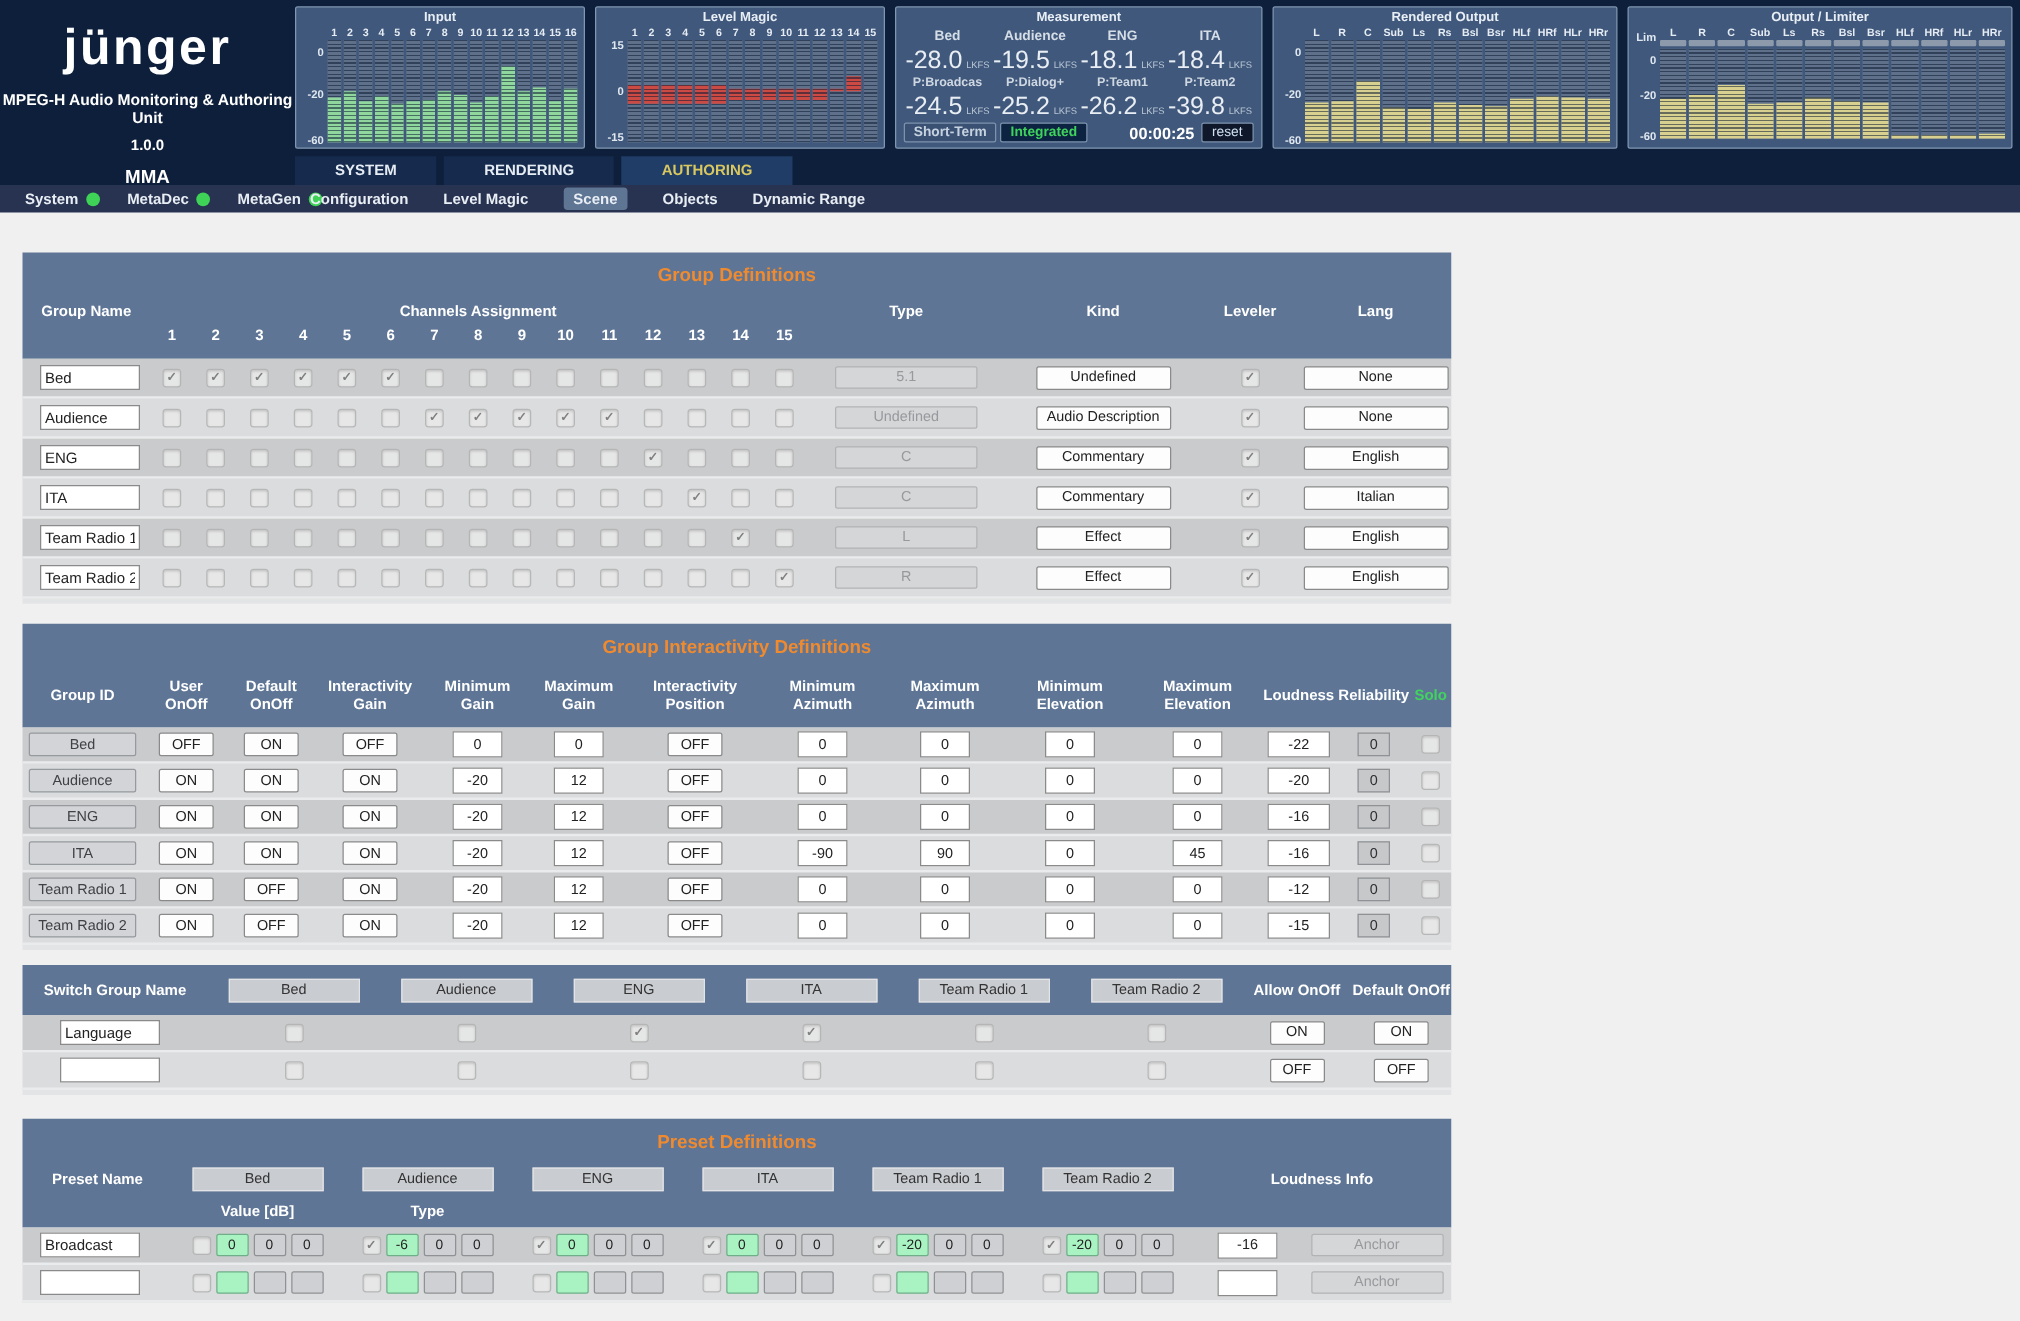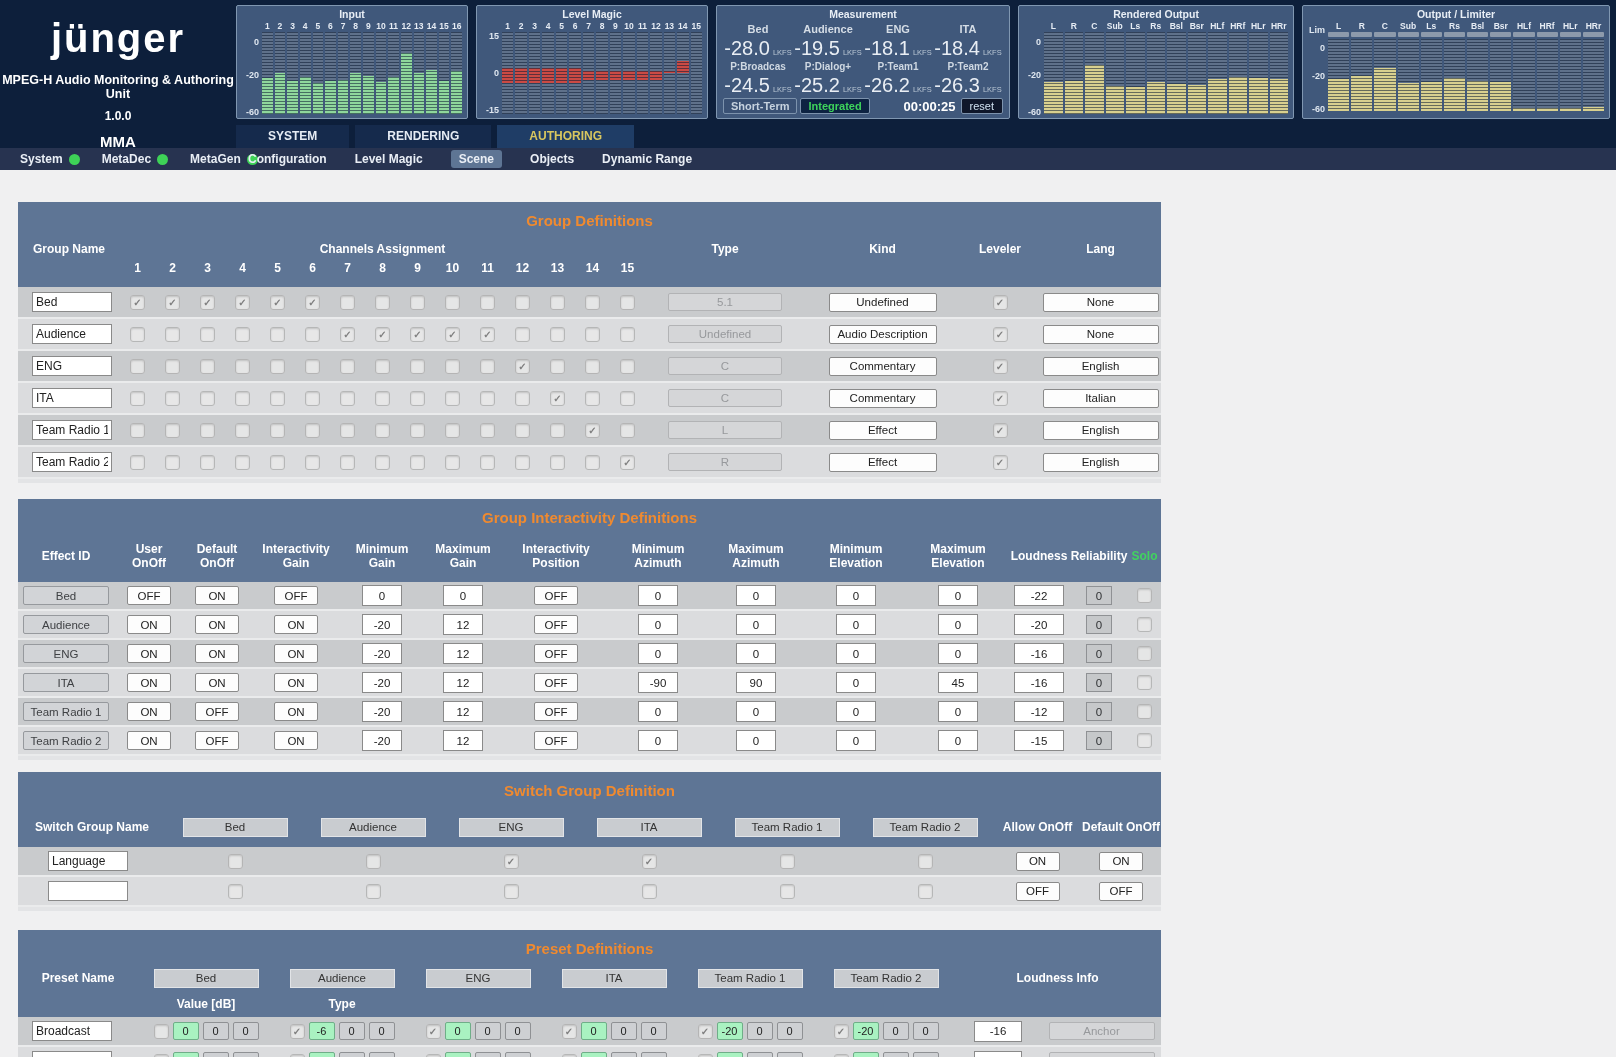--- a/index.html
+++ b/index.html
@@ -388,21 +388,21 @@
           <div class="meas-col">
             <div class="meas-name">ENG</div>
             <div class="meas-value"><span class="meas-num">-18.1</span><span class="meas-unit">LKFS</span></div>
             <div class="meas-sub">P:Team1</div>
             <div class="meas-value"><span class="meas-num">-26.2</span><span class="meas-unit">LKFS</span></div>
           </div>
           <div class="meas-col">
             <div class="meas-name">ITA</div>
             <div class="meas-value"><span class="meas-num">-18.4</span><span class="meas-unit">LKFS</span></div>
             <div class="meas-sub">P:Team2</div>
-            <div class="meas-value"><span class="meas-num">-26.3</span><span class="meas-unit">LKFS</span></div>
+            <div class="meas-value"><span class="meas-num">-39.8</span><span class="meas-unit">LKFS</span></div>
           </div>
         </div>
         <div class="meas-foot">
           <div class="meas-btns">
             <button class="meas-btn">Short-Term</button>
             <button class="meas-btn active">Integrated</button>
           </div>
           <div class="meas-timer-wrap">
             <span class="meas-timer">00:00:25</span>
             <button class="reset-btn">reset</button>
@@ -1056,21 +1056,21 @@
           </div>
         </div>
       </div>
     <div class="tfoot"></div>
   </div>
 
   <div class="section" id="sec-gi">
     <div class="section-head">
       <div class="section-title">Group Interactivity Definitions</div>
       <div class="gi-grid" id="gi-h1">
-          <div class="hcell">Effect ID</div>
+          <div class="hcell">Group ID</div>
           <div class="hcell">User
 OnOff</div>
           <div class="hcell">Default
 OnOff</div>
           <div class="hcell">Interactivity
 Gain</div>
           <div class="hcell">Minimum
 Gain</div>
           <div class="hcell">Maximum
 Gain</div>
@@ -1353,21 +1353,20 @@
           <div class="cell">
             <span class="cb"></span>
           </div>
         </div>
       </div>
     <div class="tfoot"></div>
   </div>
 
   <div class="section" id="sec-sw">
     <div class="section-head">
-      <div class="section-title">Switch Group Definition</div>
       <div class="sw-grid" id="sw-h1">
           <div class="hcell">Switch Group Name</div>
           <div class="cell">
             <div class="hchip">Bed</div>
           </div>
           <div class="cell">
             <div class="hchip">Audience</div>
           </div>
           <div class="cell">
             <div class="hchip">ENG</div>

